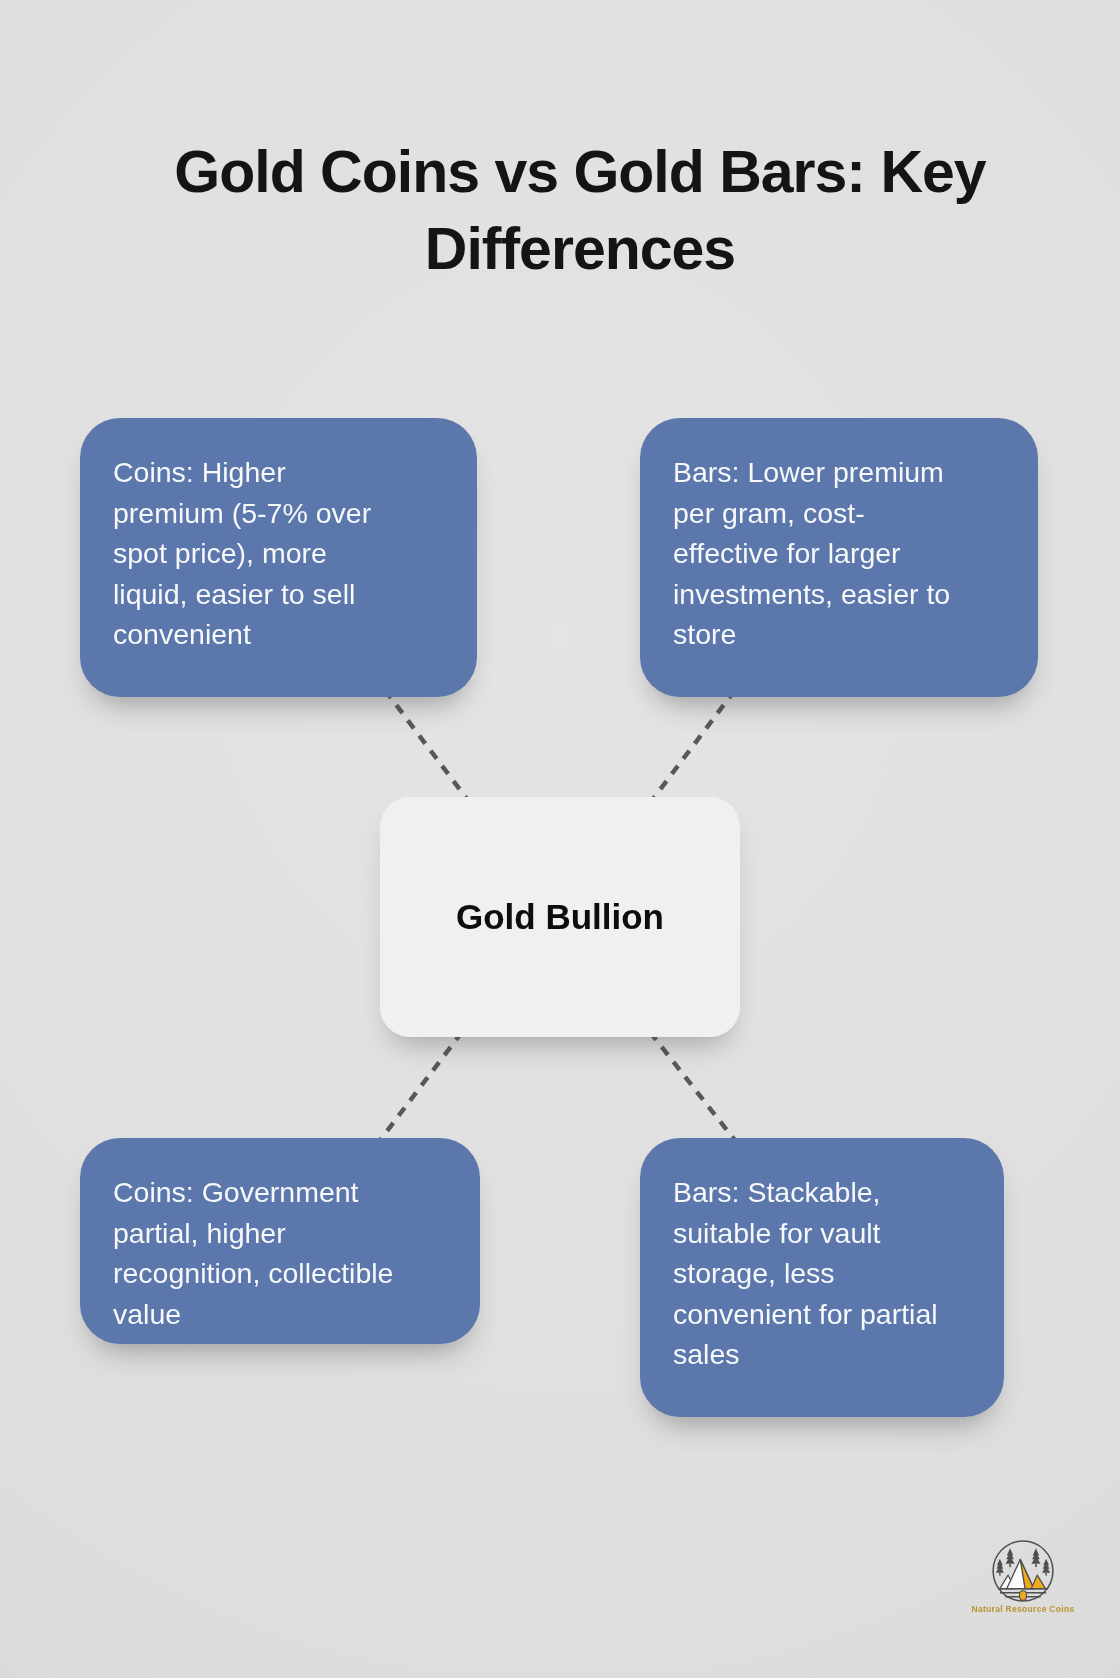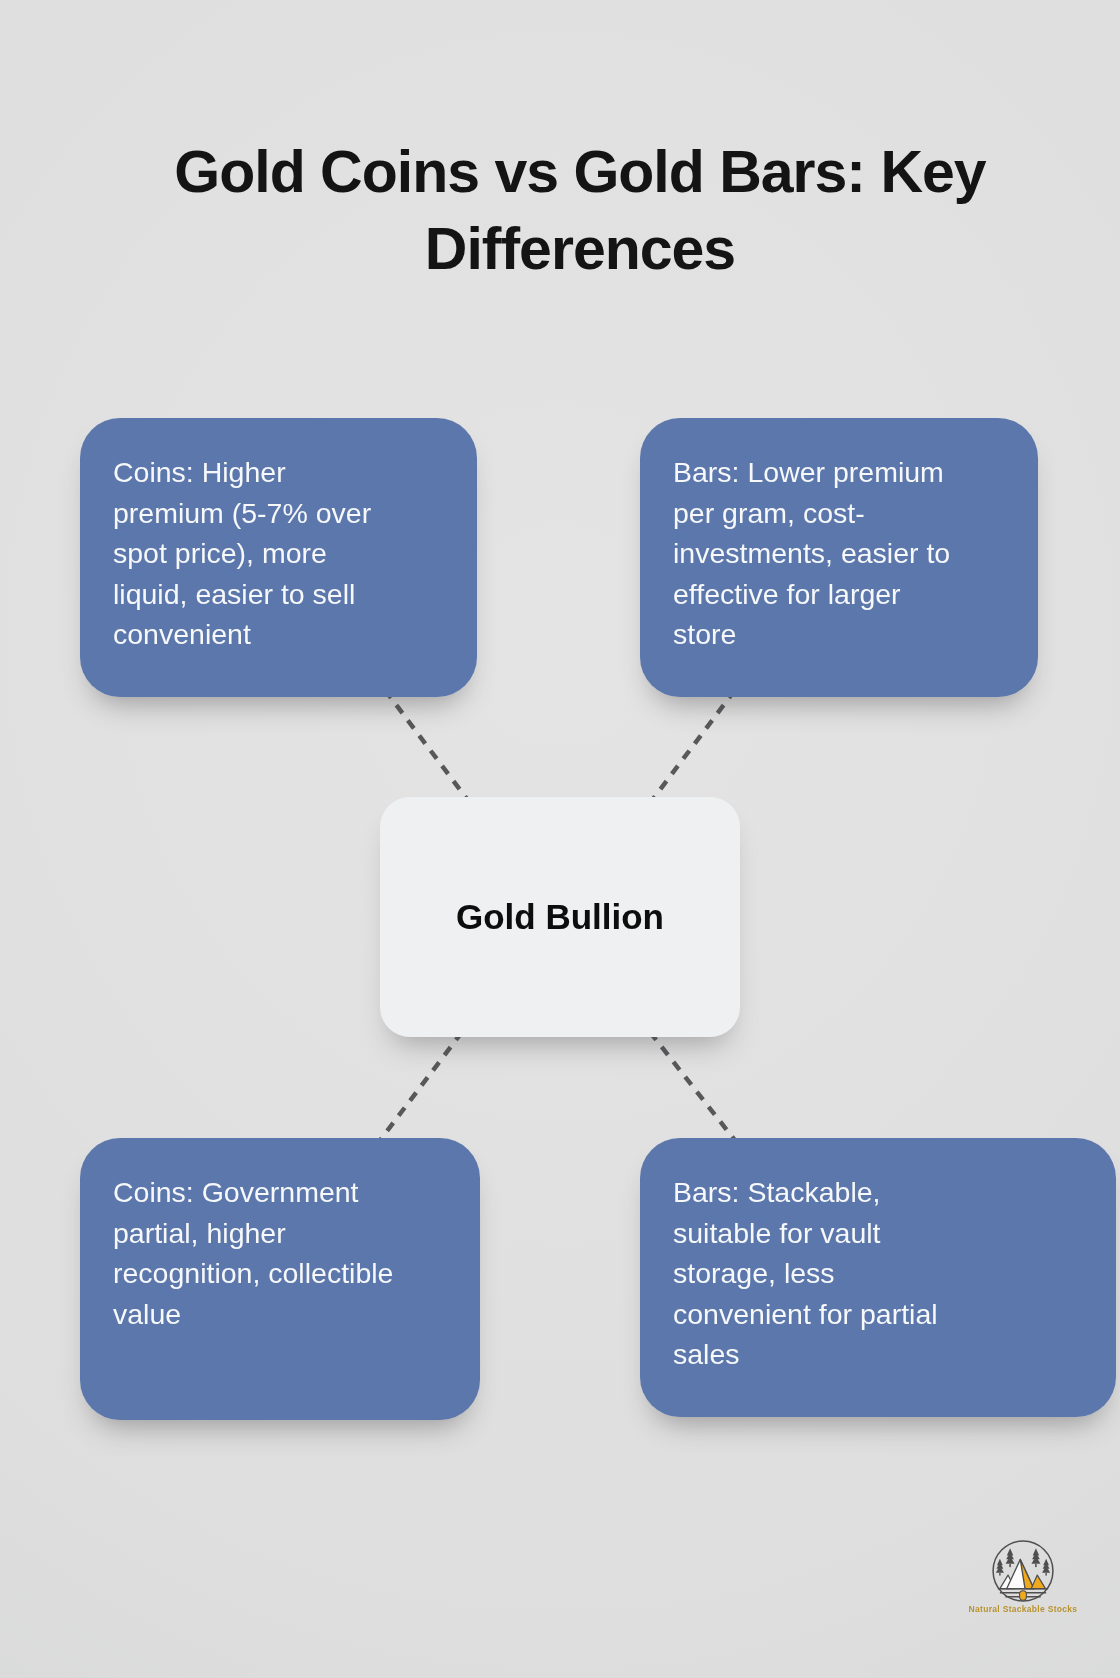--- a/index.html
+++ b/index.html
@@ -28,22 +28,22 @@
   .node{
     position:absolute;z-index:1;box-sizing:border-box;
     background:var(--node-blue);color:var(--node-text);
     border-radius:40px;padding:34px 13px 0 33px;
     font-size:28.5px;line-height:40.5px;
     box-shadow:0 18px 28px -12px rgba(70,70,75,0.45);
   }
   .node .lines div{white-space:nowrap;}
   .node-tl{left:80px;top:418px;width:397px;height:279px;}
   .node-tr{left:640px;top:418px;width:398px;height:279px;}
-  .node-bl{left:80px;top:1138px;width:400px;height:282px;}
-  .node-br{left:640px;top:1138px;width:476px;height:279px;}
+  .node-bl{left:80px;top:1138px;width:400px;height:206px;}
+  .node-br{left:640px;top:1138px;width:364px;height:279px;}
   .center-node{
     position:absolute;z-index:1;left:380px;top:797px;width:360px;height:240px;
     background:var(--center-bg);border-radius:30px;
     display:flex;align-items:center;justify-content:center;
     font-size:35px;font-weight:bold;color:#0d0d0d;
     box-shadow:0 18px 28px -12px rgba(70,70,75,0.4);
   }
   .logo{position:absolute;left:988px;top:1537px;width:70px;height:68px;z-index:1;}
   .logo svg{width:100%;height:100%;}
   .logo-emblem-stroke{fill:none;stroke:var(--logo-outline);stroke-width:2.2;}
@@ -76,22 +76,22 @@
       <div>spot price), more</div>
       <div>liquid, easier to sell</div>
       <div>convenient</div>
     </div>
 </div>
 
 <div class="node node-tr">
   <div class="lines">
       <div>Bars: Lower premium</div>
       <div>per gram, cost-</div>
+      <div>effective for larger</div>
       <div>investments, easier to</div>
-      <div>effective for larger</div>
       <div>store</div>
     </div>
 </div>
 
 <div class="center-node">
   <span>Gold Bullion</span>
 </div>
 
 <div class="node node-bl">
   <div class="lines">
@@ -146,13 +146,13 @@
     <path d="M46,33 L66,76 L53,76 Z" fill="#f0a81c" stroke="#4f4f4f" stroke-width="2" stroke-linejoin="round"></path>
     <path d="M62,76 L71,56 L83,76 Z" fill="#f0a81c" stroke="#4f4f4f" stroke-width="1.8" stroke-linejoin="round"></path>
 
     <path class="logo-emblem-stroke" d="M13,76 H87"></path>
     <path class="logo-emblem-stroke" d="M16,82 H84"></path>
     <path class="logo-emblem-stroke" d="M24,88 H76"></path>
 
     <rect x="45" y="79" width="10" height="14" rx="5" fill="#f0a81c" stroke="#4f4f4f" stroke-width="1.6"></rect>
   </svg>
 </div>
-<div class="logo-wordmark">Natural Stackable Stocks</div>
+<div class="logo-wordmark">Natural Resource Coins</div>
 
 </body></html>

